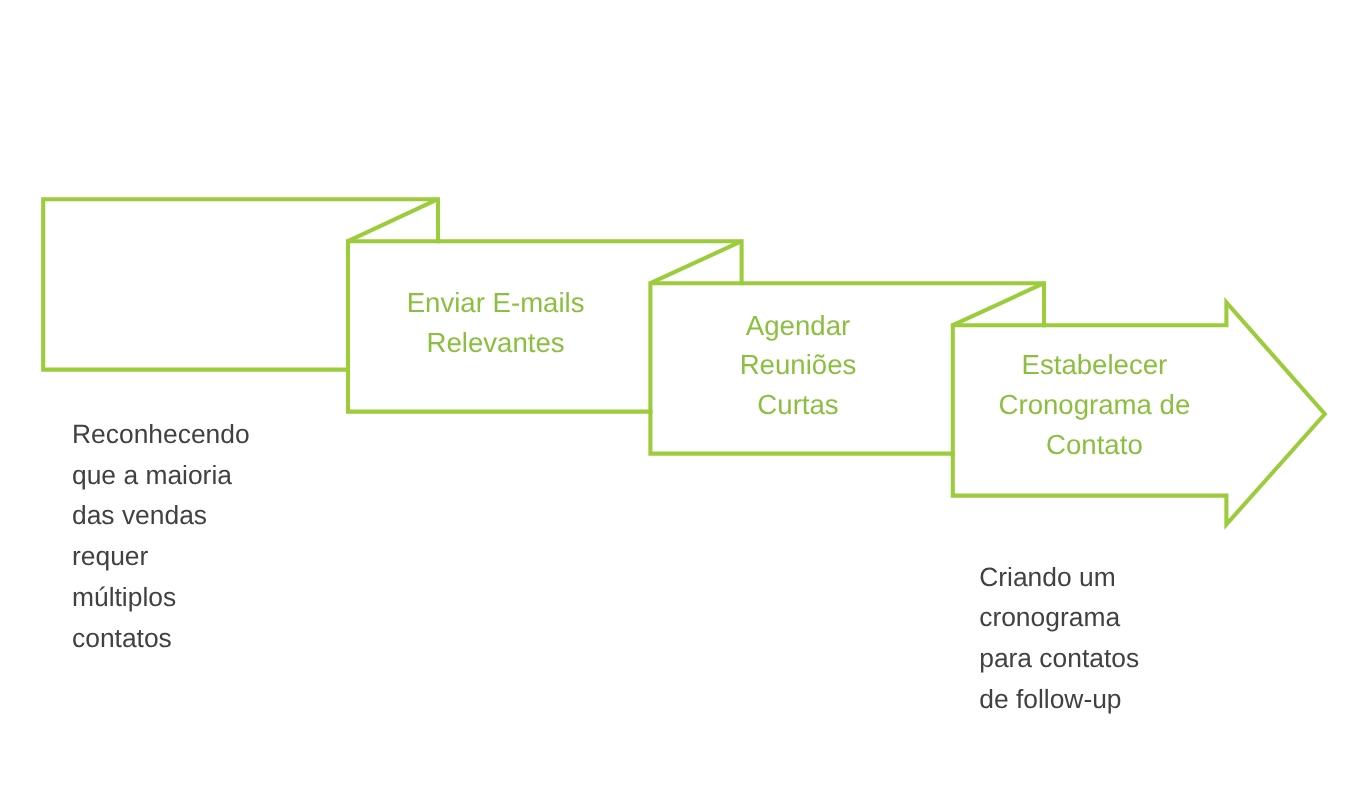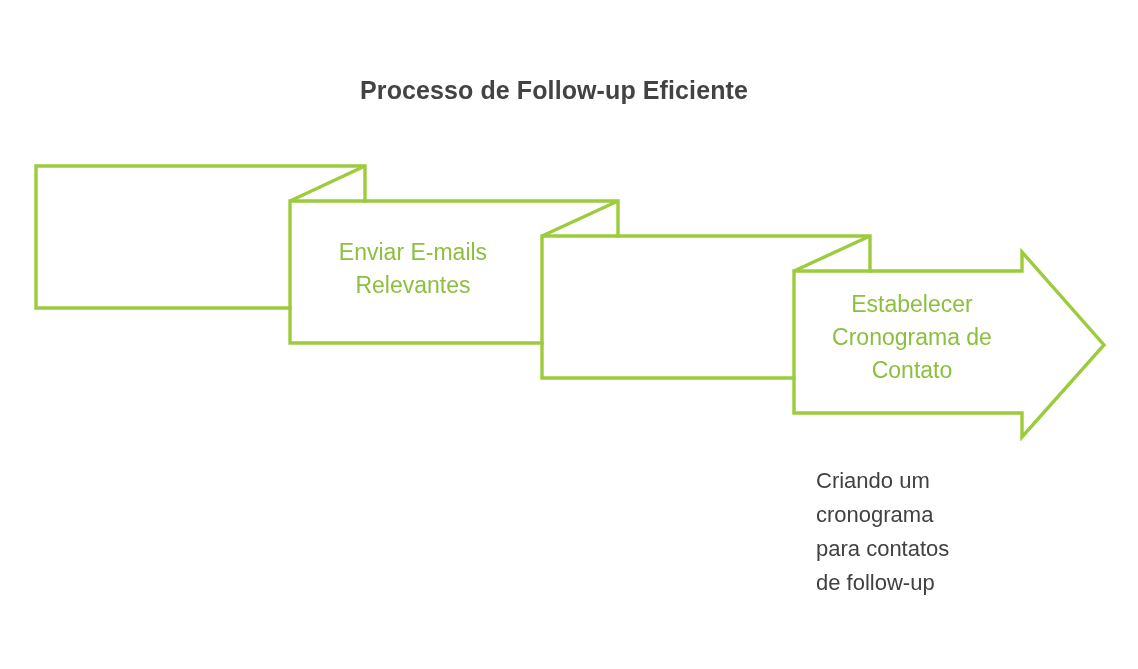--- a/index.html
+++ b/index.html
@@ -48,46 +48,54 @@
     line-height: 34px;
     color: #414141;
     white-space: pre-line;
   }
 </style>
 </head>
 <body>
 
 <div id="canvas">
 
-  <div id="title">Processo de Follow-up Eficiente</div>
 
   <svg id="chevron-layer" viewBox="0 0 1138 669">
 
     <path d="M 36 166 L 365 166 L 365 201 M 36 166 L 36 308 L 290 308" fill="none" stroke="#9CCC3C" stroke-width="3.4" stroke-linecap="square" stroke-linejoin="miter"></path>
 
     <path d="M 365 166 L 290 201" fill="none" stroke="#9CCC3C" stroke-width="3.4"></path>
 
     <path d="M 290 201 L 618 201 L 618 236 M 290 201 L 290 343 L 542 343" fill="none" stroke="#9CCC3C" stroke-width="3.4" stroke-linecap="square" stroke-linejoin="miter"></path>
     <path d="M 618 201 L 542 236" fill="none" stroke="#9CCC3C" stroke-width="3.4"></path>
 
     <path d="M 542 236 L 870 236 L 870 271 M 542 236 L 542 378 L 794 378" fill="none" stroke="#9CCC3C" stroke-width="3.4" stroke-linecap="square" stroke-linejoin="miter"></path>
     <path d="M 870 236 L 794 271" fill="none" stroke="#9CCC3C" stroke-width="3.4"></path>
 
     <path d="M 794 271 L 1022 271 L 1022 252 L 1104 345 L 1022 437 L 1022 413 L 794 413 Z" fill="none" stroke="#9CCC3C" stroke-width="3.4" stroke-linecap="square" stroke-linejoin="miter"></path>
   </svg>
 
 
   <div class="step-heading" style="left:290px; top:236px; width:246px;">Enviar E-mails
 Relevantes</div>
 
+  <div class="step-heading" style="left:542px; top:255px; width:246px;">Agendar
+Reuniões
+Curtas</div>
 
   <div class="step-heading" style="left:794px; top:288px; width:236px;">Estabelecer
 Cronograma de
 Contato</div>
 
+  <div class="step-description" style="left:60px; top:345px; width:215px;">Reconhecendo
+que a maioria
+das vendas
+requer
+múltiplos
+contatos</div>
 
 
 
   <div class="step-description" style="left:816px; top:454px; width:215px;margin-top:10px;">Criando um
 cronograma
 para contatos
 de follow-up</div>
 
 </div>
 

